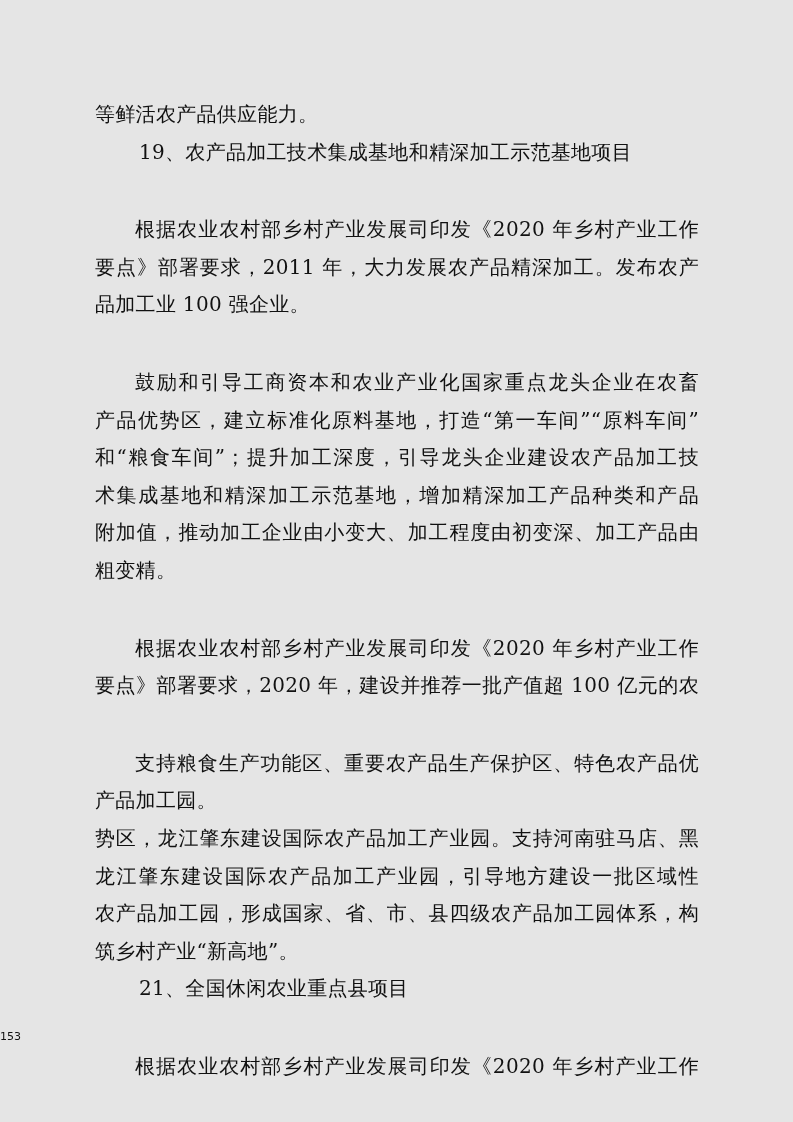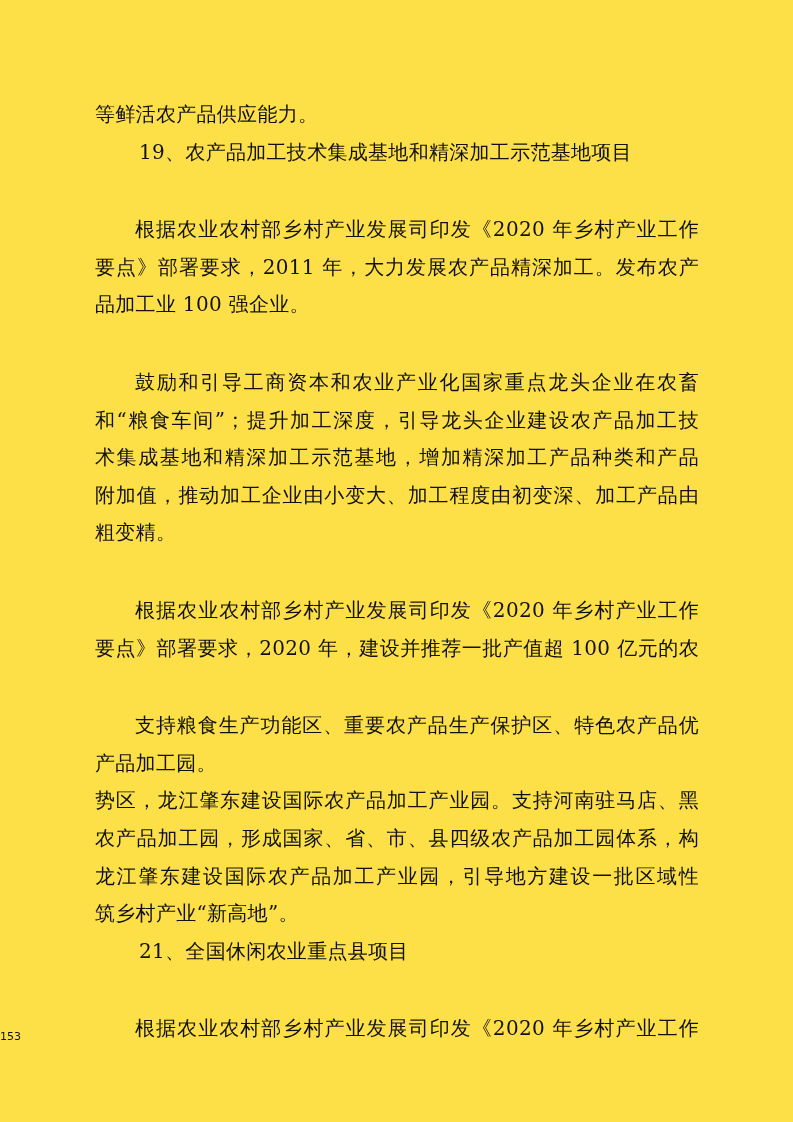--- a/index.html
+++ b/index.html
@@ -1,18 +1,18 @@
 <!DOCTYPE html>
 <html><head>
   <meta charset="utf-8">
   <style>
     html, body { margin: 0; padding: 0; background: #ffffff; }
     body { width: 793px; height: 1122px; position: relative; overflow: hidden; }
     .page {
-      position: absolute; left: 0; top: 0; width: 793px; height: 1122px; background: #fde047;
+      position: absolute; left: 0; top: 0; width: 793px; height: 1122px; background: #e5e5e5;
     }
     .text-block {
       position: absolute; left: 95px; top: 96px; width: 604px;
       font-family: "DejaVu Serif", "Liberation Serif", serif;
       font-size: 20px; color: #111111;
     }
     .line {
       height: 37.6px; line-height: 37.6px; white-space: nowrap;
       letter-spacing: 0.3px;
     }
@@ -28,29 +28,30 @@
 <body>
 
 <div class="page">
   <div class="text-block">
     <div class="line">等鲜活农产品供应能力。</div>
     <div class="line indent-h">19、农产品加工技术集成基地和精深加工示范基地项目</div>
     <div class="line indent justify">根据农业农村部乡村产业发展司印发《2020 年乡村产业工作</div>
     <div class="line justify">要点》部署要求，2011 年，大力发展农产品精深加工。发布农产</div>
     <div class="line">品加工业 100 强企业。</div>
     <div class="line indent justify">鼓励和引导工商资本和农业产业化国家重点龙头企业在农畜</div>
+    <div class="line justify">产品优势区，建立标准化原料基地，打造“第一车间”“原料车间”</div>
     <div class="line justify">和“粮食车间”；提升加工深度，引导龙头企业建设农产品加工技</div>
     <div class="line justify">术集成基地和精深加工示范基地，增加精深加工产品种类和产品</div>
     <div class="line justify">附加值，推动加工企业由小变大、加工程度由初变深、加工产品由</div>
     <div class="line">粗变精。</div>
     <div class="line indent justify">根据农业农村部乡村产业发展司印发《2020 年乡村产业工作</div>
     <div class="line justify">要点》部署要求，2020 年，建设并推荐一批产值超 100 亿元的农</div>
     <div class="line indent justify">支持粮食生产功能区、重要农产品生产保护区、特色农产品优</div>
     <div class="line">产品加工园。</div>
     <div class="line justify">势区，龙江肇东建设国际农产品加工产业园。支持河南驻马店、黑</div>
+    <div class="line justify">龙江肇东建设国际农产品加工产业园，引导地方建设一批区域性</div>
     <div class="line justify">农产品加工园，形成国家、省、市、县四级农产品加工园体系，构</div>
-    <div class="line justify">龙江肇东建设国际农产品加工产业园，引导地方建设一批区域性</div>
     <div class="line">筑乡村产业“新高地”。</div>
     <div class="line indent-h">21、全国休闲农业重点县项目</div>
     <div class="line indent justify">根据农业农村部乡村产业发展司印发《2020 年乡村产业工作</div>
   </div>
   <div class="page-number">153</div>
 </div>
 
 </body></html>

